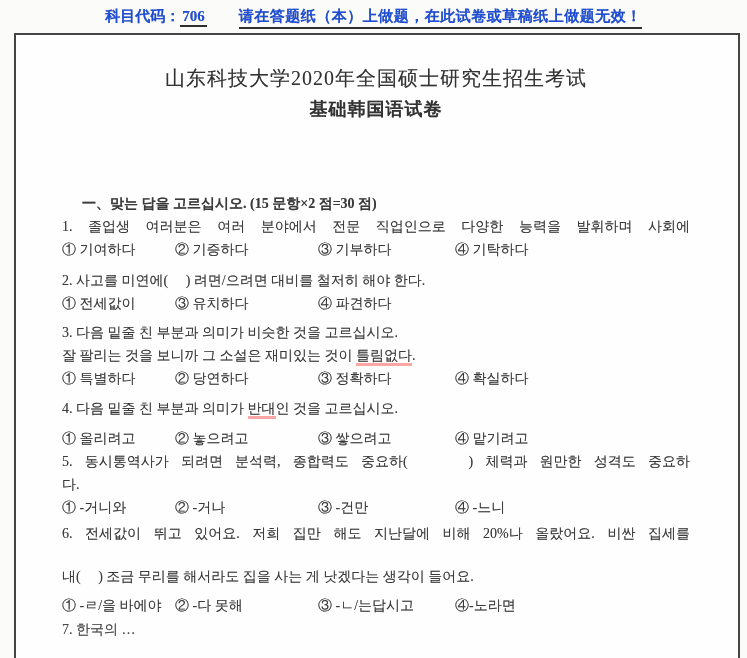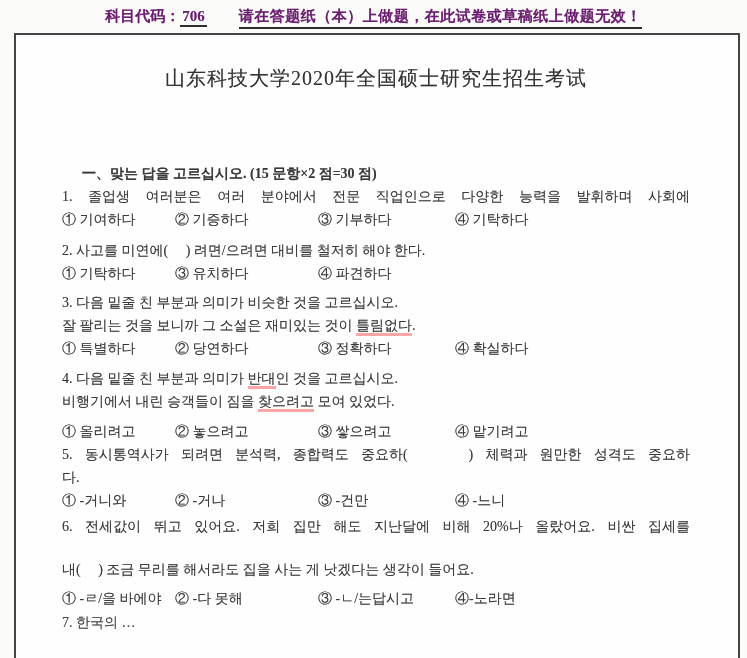--- a/index.html
+++ b/index.html
@@ -8,21 +8,21 @@
     width:747px; height:658px; overflow:hidden; position:relative;
     background:#fbfbfa;
     font-family:"Liberation Serif","DejaVu Serif",serif;
     color:#3a3a3a;
     text-shadow:0 0 .5px rgba(60,60,60,.45);
   }
   
   .top-header {
     position:absolute; top:7px; left:0; width:100%;
     display:flex; justify-content:center; align-items:baseline; gap:32px;
-    font-weight:bold; font-size:15px; color:#701a75;
+    font-weight:bold; font-size:15px; color:#1d4ed8;
   }
   .subject-code { border-bottom:2px solid #2e2e2e; padding:0 2px 1px 2px; }
   .warning { border-bottom:2px solid #2e2e2e; padding-bottom:1px; letter-spacing:.5px; }
 
   
   .page-frame {
     position:absolute; left:14px; top:33px; width:726px; height:660px;
     border:2px solid #454545; border-bottom:none; background:#fefefe;
     padding:30px 48px 0 46px;
   }
@@ -48,51 +48,51 @@
 <body>
 
 <div class="top-header">
   <span><span>科目代码：</span><span class="subject-code">706</span></span>
   <span class="warning">请在答题纸（本）上做题，在此试卷或草稿纸上做题无效！</span>
 </div>
 
 <div class="page-frame">
 
   <div class="paper-title">山东科技大学2020年全国硕士研究生招生考试</div>
+  <div class="paper-subtitle">基础韩国语试卷</div>
 
   <div class="section-body">
 
     <div class="row bold"><span>一、맞는 답을 고르십시오.</span> <span>(15 문항×2 점=30 점)</span></div>
 
     <div class="row just">1. 졸업생 여러분은 여러 분야에서 전문 직업인으로 다양한 능력을 발휘하며 사회에</div>
     <div class="row opts">
       <span>① 기여하다</span>
       <span>② 기증하다</span>
       <span>③ 기부하다</span>
       <span>④ 기탁하다</span>
     </div>
 
     <div class="row mt8">2. 사고를 미연에(&nbsp;&nbsp;&nbsp;&nbsp;&nbsp;) 려면/으려면 대비를 철저히 해야 한다.</div>
     <div class="row opts">
-      <span>① 기탁하다</span>
+      <span>① 전세값이</span>
       <span>③ 유치하다</span>
       <span>④ 파견하다</span>
     </div>
 
     <div class="row mt6">3. 다음 밑줄 친 부분과 의미가 비슷한 것을 고르십시오.</div>
     <div class="row"><span>잘 팔리는 것을 보니까 그 소설은 재미있는 것이 </span><span class="u">틀림없다</span><span>.</span></div>
     <div class="row opts">
       <span>① 특별하다</span>
       <span>② 당연하다</span>
       <span>③ 정확하다</span>
       <span>④ 확실하다</span>
     </div>
 
     <div class="row mt7"><span>4. 다음 밑줄 친 부분과 의미가 </span><span class="u">반대</span><span>인 것을 고르십시오.</span></div>
-    <div class="row"><span>비행기에서 내린 승객들이 짐을 </span><span class="u">찾으려고</span><span> 모여 있었다.</span></div>
     <div class="row opts mt7">
       <span>① 올리려고</span>
       <span>② 놓으려고</span>
       <span>③ 쌓으려고</span>
       <span>④ 맡기려고</span>
     </div>
 
     <div class="row just">5. 동시통역사가 되려면 분석력, 종합력도 중요하(&nbsp;&nbsp;&nbsp;&nbsp;&nbsp;) 체력과 원만한 성격도 중요하</div>
     <div class="row">다.</div>
     <div class="row opts">

